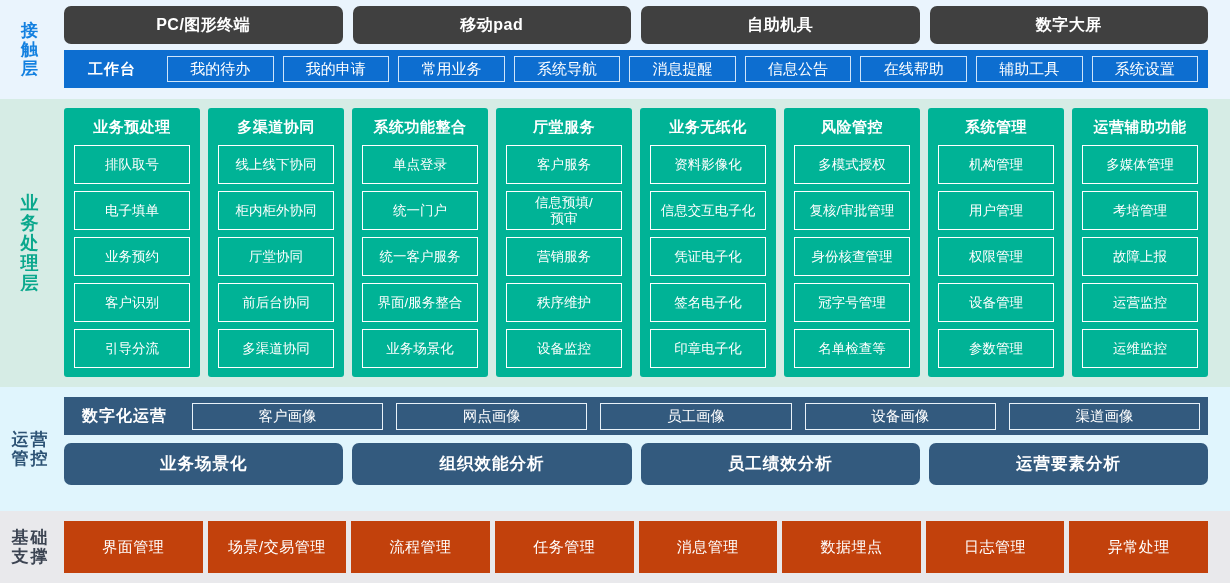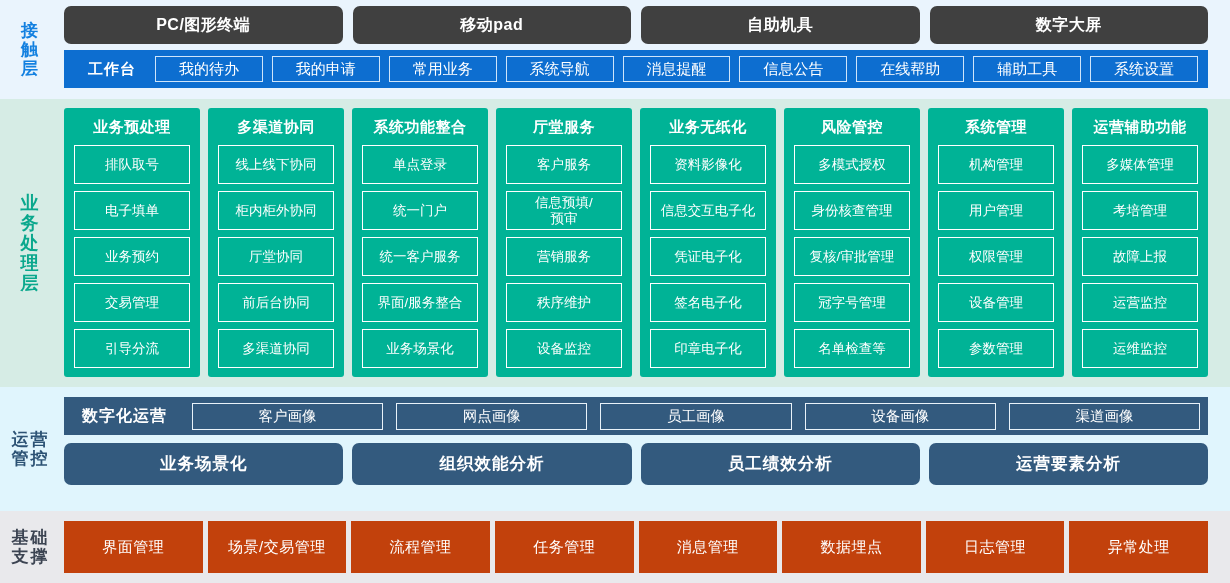--- a/index.html
+++ b/index.html
@@ -35,21 +35,21 @@
 
   .channel-row { display: flex; gap: 10px; height: 38px; }
   .channel-chip {
     flex: 1 1 0; background: #404040; border-radius: 7px;
     display: flex; align-items: center; justify-content: center;
     color: #ffffff; font-weight: bold; font-size: 16px; letter-spacing: .5px;
   }
 
   .workbench-bar {
     height: 38px; background: #0d6ed0;
-    display: flex; align-items: center; gap: 3px;
+    display: flex; align-items: center; gap: 15px;
     padding: 0 10px;
   }
   .workbench-title {
     color: #ffffff; font-weight: bold; font-size: 15px;
     padding: 0 16px 0 14px; white-space: nowrap; letter-spacing: 1px;
   }
   .wb-item {
     flex: 1 1 0; height: 26px; border: 1px solid #cfe5fa;
     display: flex; align-items: center; justify-content: center;
     color: #ffffff; font-size: 15px; white-space: nowrap;
@@ -164,21 +164,21 @@
           <span>理</span>
           <span>层</span>
         </span>
     </div>
     <div class="layer-body">
         <div class="biz-col">
           <div class="biz-col-title">业务预处理</div>
           <div class="biz-item">排队取号</div>
           <div class="biz-item">电子填单</div>
           <div class="biz-item">业务预约</div>
-          <div class="biz-item">交易管理</div>
+          <div class="biz-item">客户识别</div>
           <div class="biz-item">引导分流</div>
         </div>
         <div class="biz-col">
           <div class="biz-col-title">多渠道协同</div>
           <div class="biz-item">线上线下协同</div>
           <div class="biz-item">柜内柜外协同</div>
           <div class="biz-item">厅堂协同</div>
           <div class="biz-item">前后台协同</div>
           <div class="biz-item">多渠道协同</div>
         </div>
@@ -203,22 +203,22 @@
           <div class="biz-col-title">业务无纸化</div>
           <div class="biz-item">资料影像化</div>
           <div class="biz-item">信息交互电子化</div>
           <div class="biz-item">凭证电子化</div>
           <div class="biz-item">签名电子化</div>
           <div class="biz-item">印章电子化</div>
         </div>
         <div class="biz-col">
           <div class="biz-col-title">风险管控</div>
           <div class="biz-item">多模式授权</div>
+          <div class="biz-item">复核/审批管理</div>
           <div class="biz-item">身份核查管理</div>
-          <div class="biz-item">复核/审批管理</div>
           <div class="biz-item">冠字号管理</div>
           <div class="biz-item">名单检查等</div>
         </div>
         <div class="biz-col">
           <div class="biz-col-title">系统管理</div>
           <div class="biz-item">机构管理</div>
           <div class="biz-item">用户管理</div>
           <div class="biz-item">权限管理</div>
           <div class="biz-item">设备管理</div>
           <div class="biz-item">参数管理</div>

